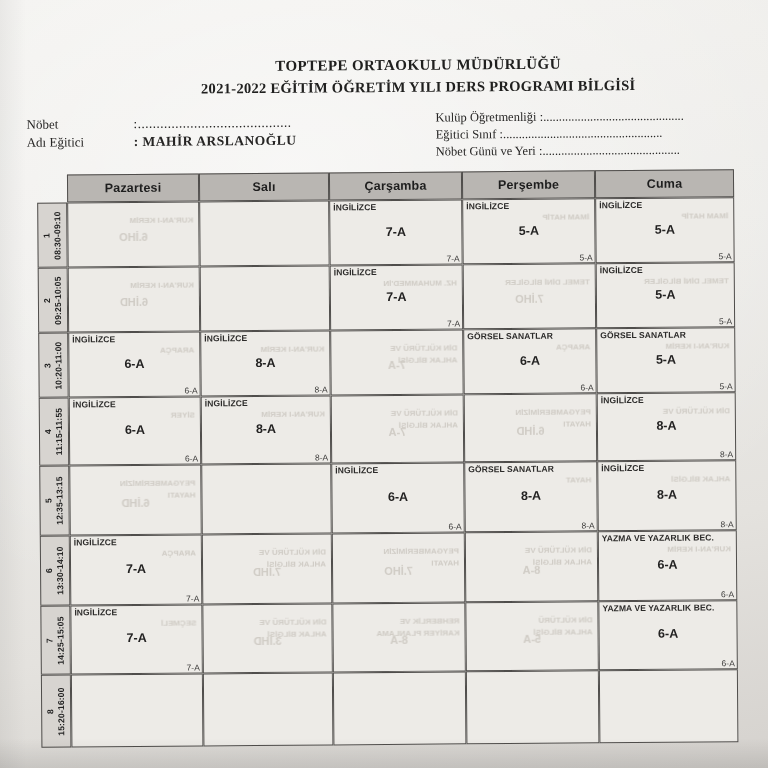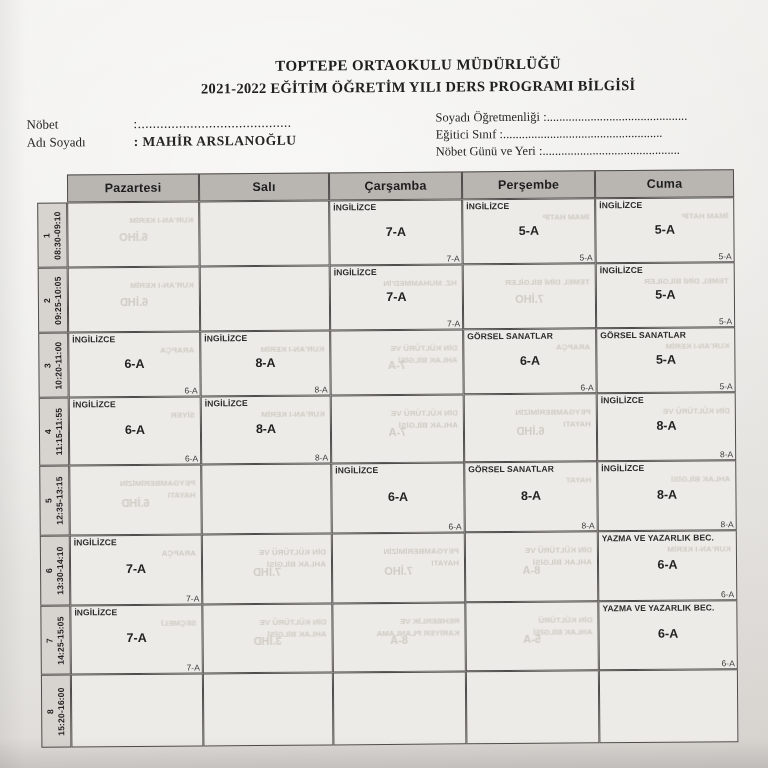--- a/index.html
+++ b/index.html
@@ -62,27 +62,27 @@
   <div class="sheet">
 
     <div class="title1">TOPTEPE ORTAOKULU MÜDÜRLÜĞÜ</div>
     <div class="title2">2021-2022 EĞİTİM ÖĞRETİM YILI DERS PROGRAMI BİLGİSİ</div>
 
     <div class="meta-left">
       <div class="row">
         <span class="lbl">Nöbet</span><span class="val">:.........................................</span>
       </div>
       <div class="row">
-        <span class="lbl">Adı  Soyadı</span><span class="val">: MAHİR ARSLANOĞLU</span>
+        <span class="lbl">Adı  Eğitici</span><span class="val">: MAHİR ARSLANOĞLU</span>
       </div>
     </div>
 
     <div class="meta-right">
       <div class="row">
-        <span>Soyadı Öğretmenliği </span><span>:.............................................</span>
+        <span>Kulüp Öğretmenliği </span><span>:.............................................</span>
       </div>
       <div class="row">
         <span>Eğitici Sınıf </span><span>:...................................................</span>
       </div>
       <div class="row">
         <span>Nöbet Günü ve Yeri </span><span>:............................................</span>
       </div>
     </div>
 
     <div class="timetable">

